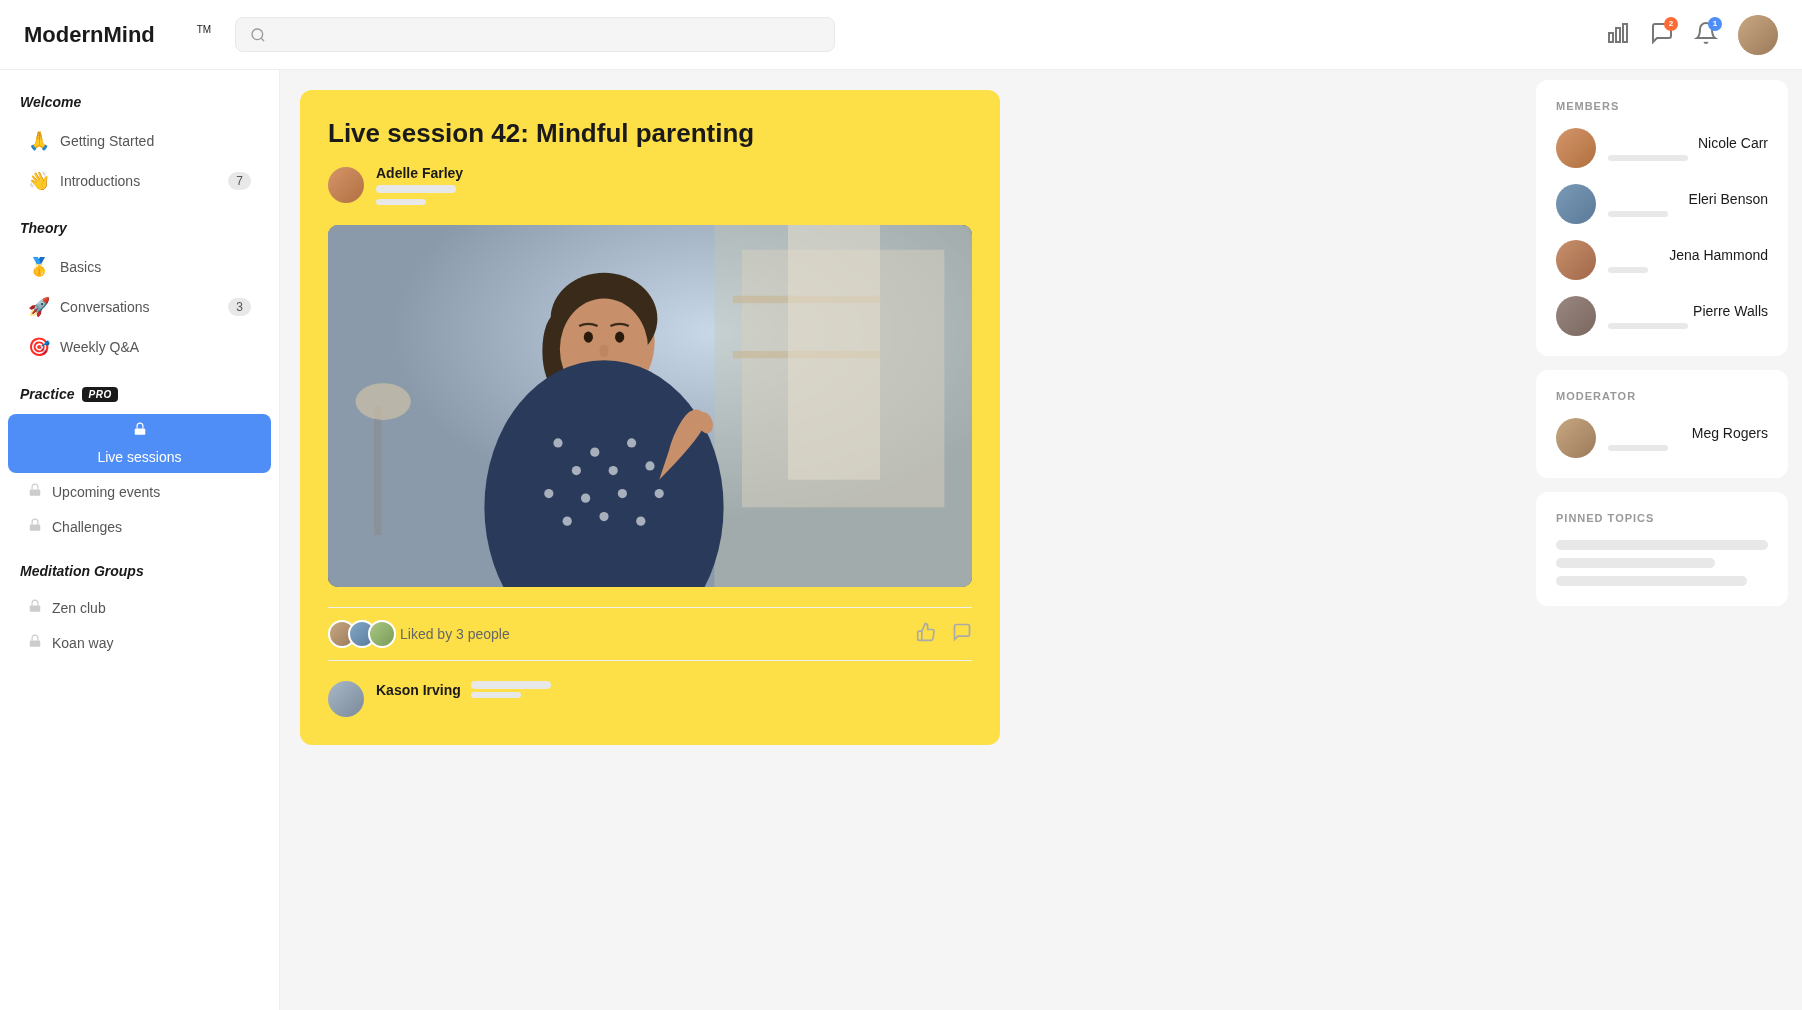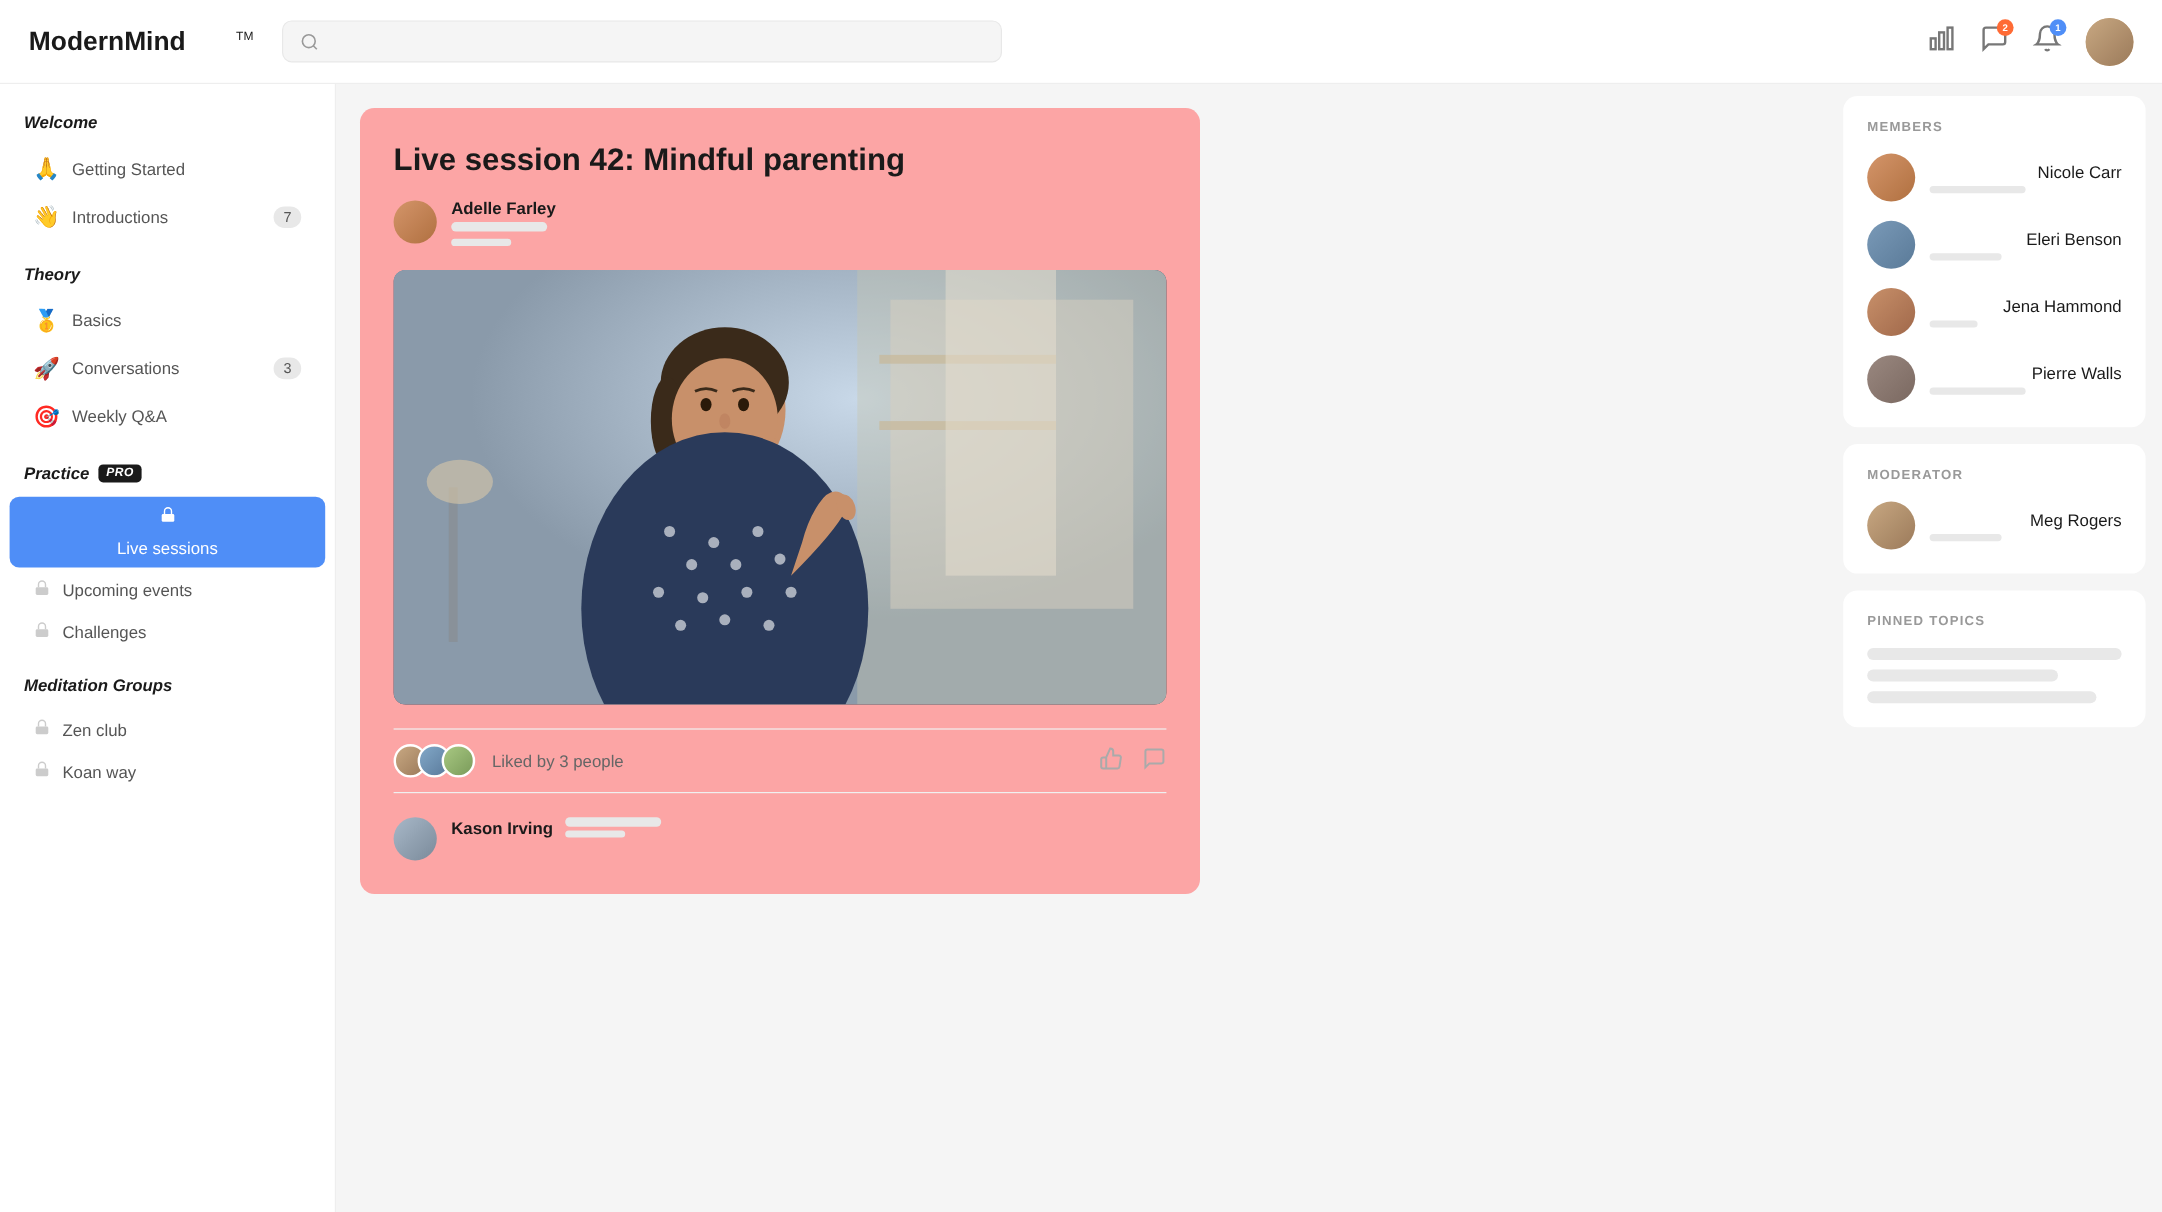--- a/index.html
+++ b/index.html
@@ -33,32 +33,32 @@
     .sidebar-item-label { font-size: 14px; color: #555; flex: 1; }
     .sidebar-item.active .sidebar-item-label { color: #fff; }
     .badge-count { background: #e8e8e8; color: #555; border-radius: 10px; padding: 2px 8px; font-size: 12px; font-weight: 500; }
     .sidebar-section { margin-bottom: 20px; }
     .pro-badge { background: #1a1a1a; color: #fff; font-size: 10px; font-weight: 700; padding: 2px 6px; border-radius: 4px; letter-spacing: 0.5px; }
     .lock-icon { color: #ccc; font-size: 14px; }
     .sidebar-item.active .lock-icon { color: rgba(255,255,255,0.8); }
 
     
     .main { flex: 1; overflow-y: auto; padding: 20px; }
-    .content-card { background: #fca5a5; border-radius: 12px; padding: 28px; max-width: 700px; }
+    .content-card { background: #fde047; border-radius: 12px; padding: 28px; max-width: 700px; }
     .content-title { font-size: 26px; font-weight: 700; color: #1a1a1a; margin-bottom: 16px; }
     .author-row { display: flex; align-items: center; gap: 12px; margin-bottom: 20px; }
     .author-avatar { width: 36px; height: 36px; border-radius: 50%; background: linear-gradient(135deg, #d4956a 0%, #b07040 100%); flex-shrink: 0; }
     .author-info { display: flex; flex-direction: column; gap: 4px; }
     .author-name { font-size: 14px; font-weight: 600; color: #1a1a1a; }
     .author-meta { width: 80px; height: 8px; background: #e8e8e8; border-radius: 4px; }
     .author-meta2 { width: 50px; height: 6px; background: #e8e8e8; border-radius: 3px; margin-top: 2px; }
     .video-container { width: 100%; border-radius: 10px; overflow: hidden; margin-bottom: 20px; background: #667; aspect-ratio: 16/9; position: relative; }
     .video-placeholder { width: 100%; height: 100%; background: linear-gradient(135deg, #8a9bb0 0%, #5a6a7a 30%, #4a5a6a 60%, #6a7a5a 100%); display: flex; align-items: center; justify-content: center; position: relative; overflow: hidden; }
 
-    .interactions-row { display: flex; align-items: center; padding: 12px 0; border-top: 1px solid #f0f0f0; border-bottom: 1px solid #f0f0f0; margin-bottom: 20px; gap: 10px; }
+    .interactions-row { display: flex; align-items: center; padding: 12px 0; border-top: 1px solid #f0f0f0; border-bottom: 1px solid #f0f0f0; margin-bottom: 20px; }
     .liked-avatars { display: flex; margin-right: 12px; }
     .liked-avatar { width: 28px; height: 28px; border-radius: 50%; border: 2px solid #fff; margin-right: -8px; }
     .liked-avatar-1 { background: linear-gradient(135deg, #c8a882 0%, #9b7a5a 100%); }
     .liked-avatar-2 { background: linear-gradient(135deg, #82a8c8 0%, #5a7a9b 100%); }
     .liked-avatar-3 { background: linear-gradient(135deg, #a8c882 0%, #7a9b5a 100%); }
     .liked-text { font-size: 14px; color: #666; flex: 1; }
     .action-icons { display: flex; gap: 16px; color: #999; }
     .action-icon { cursor: pointer; font-size: 18px; }
 
     

